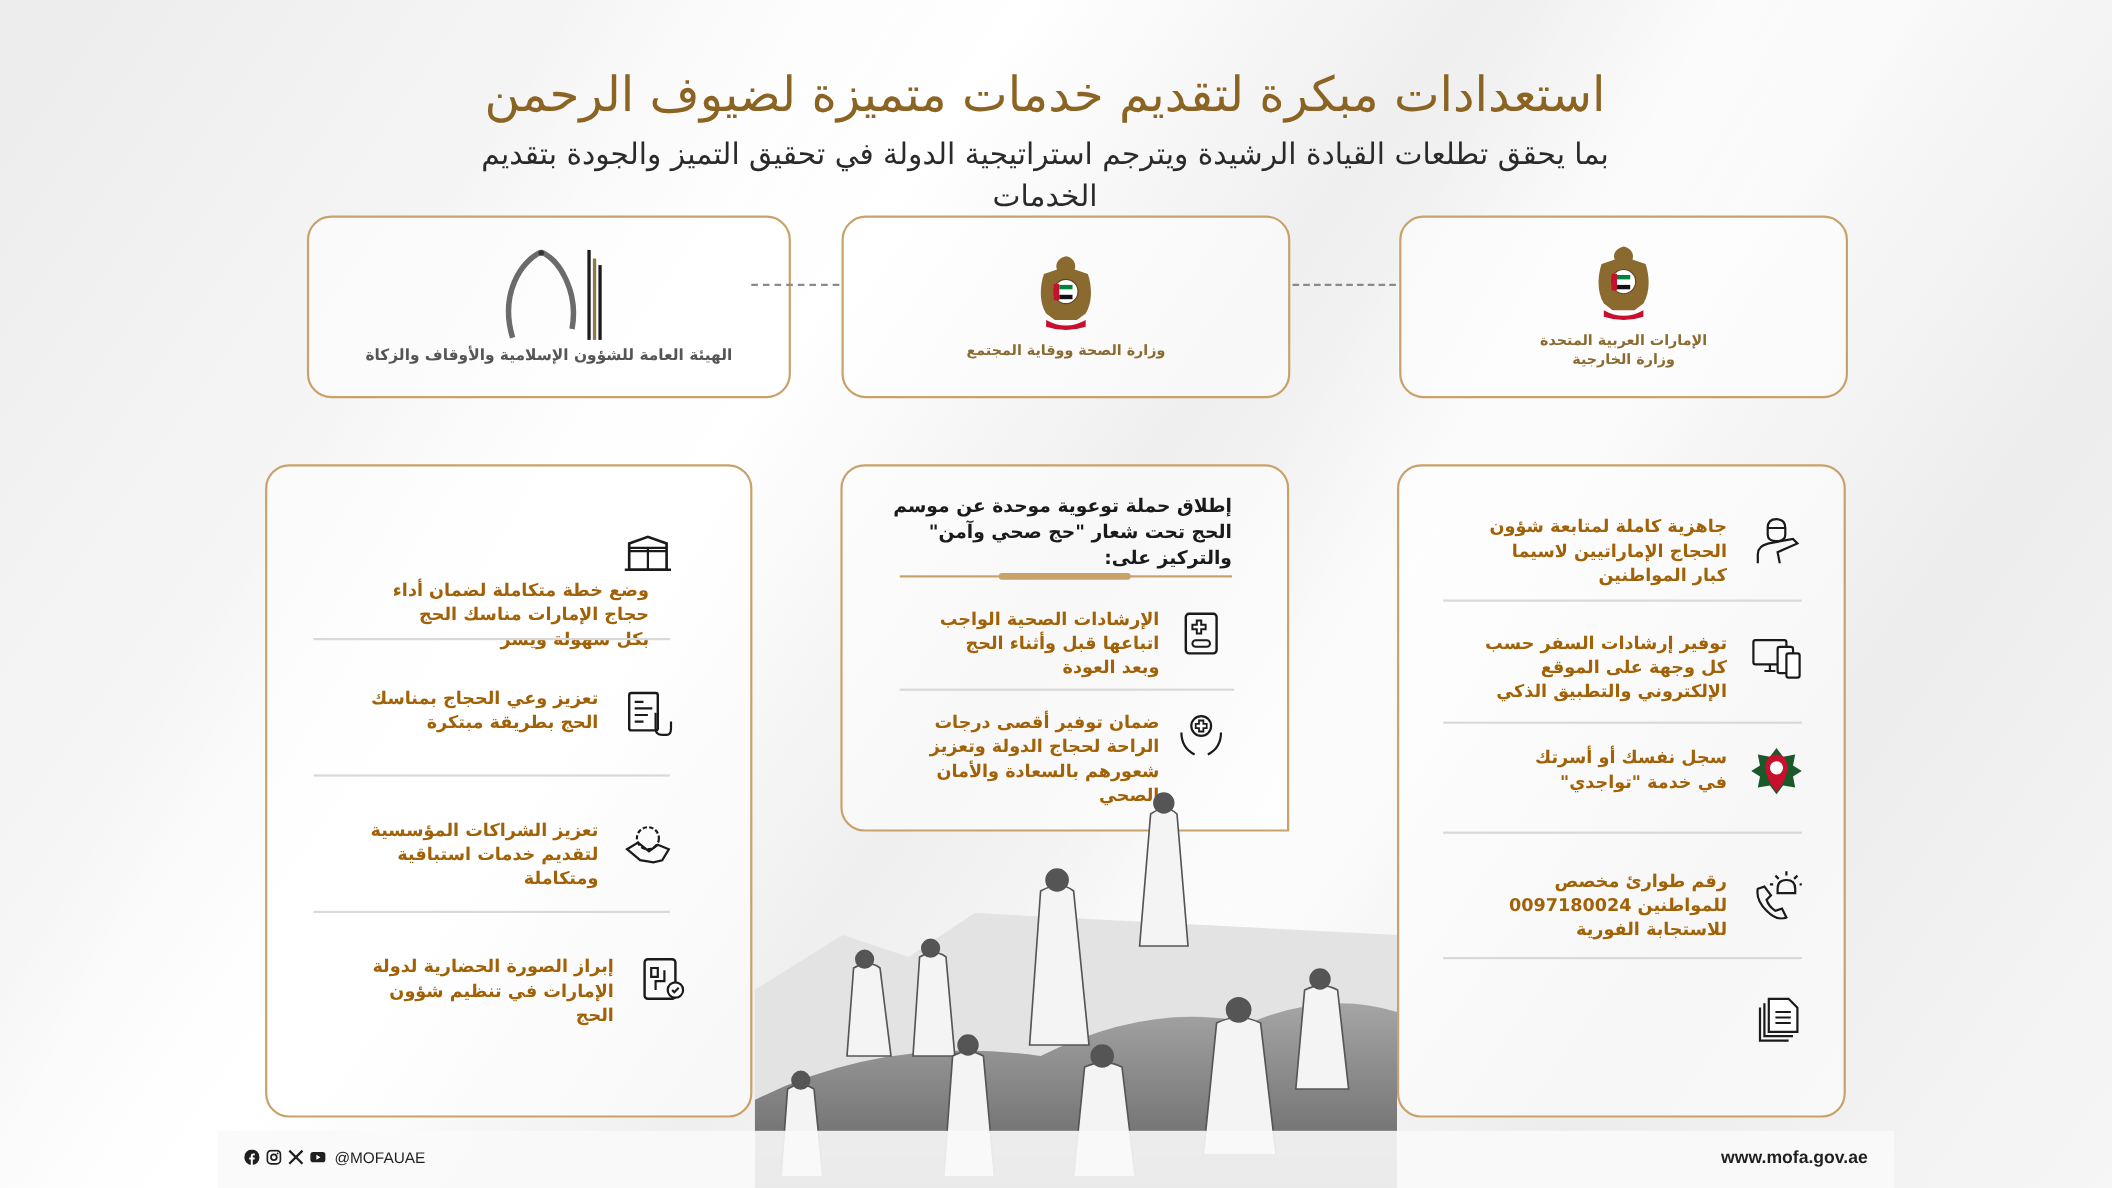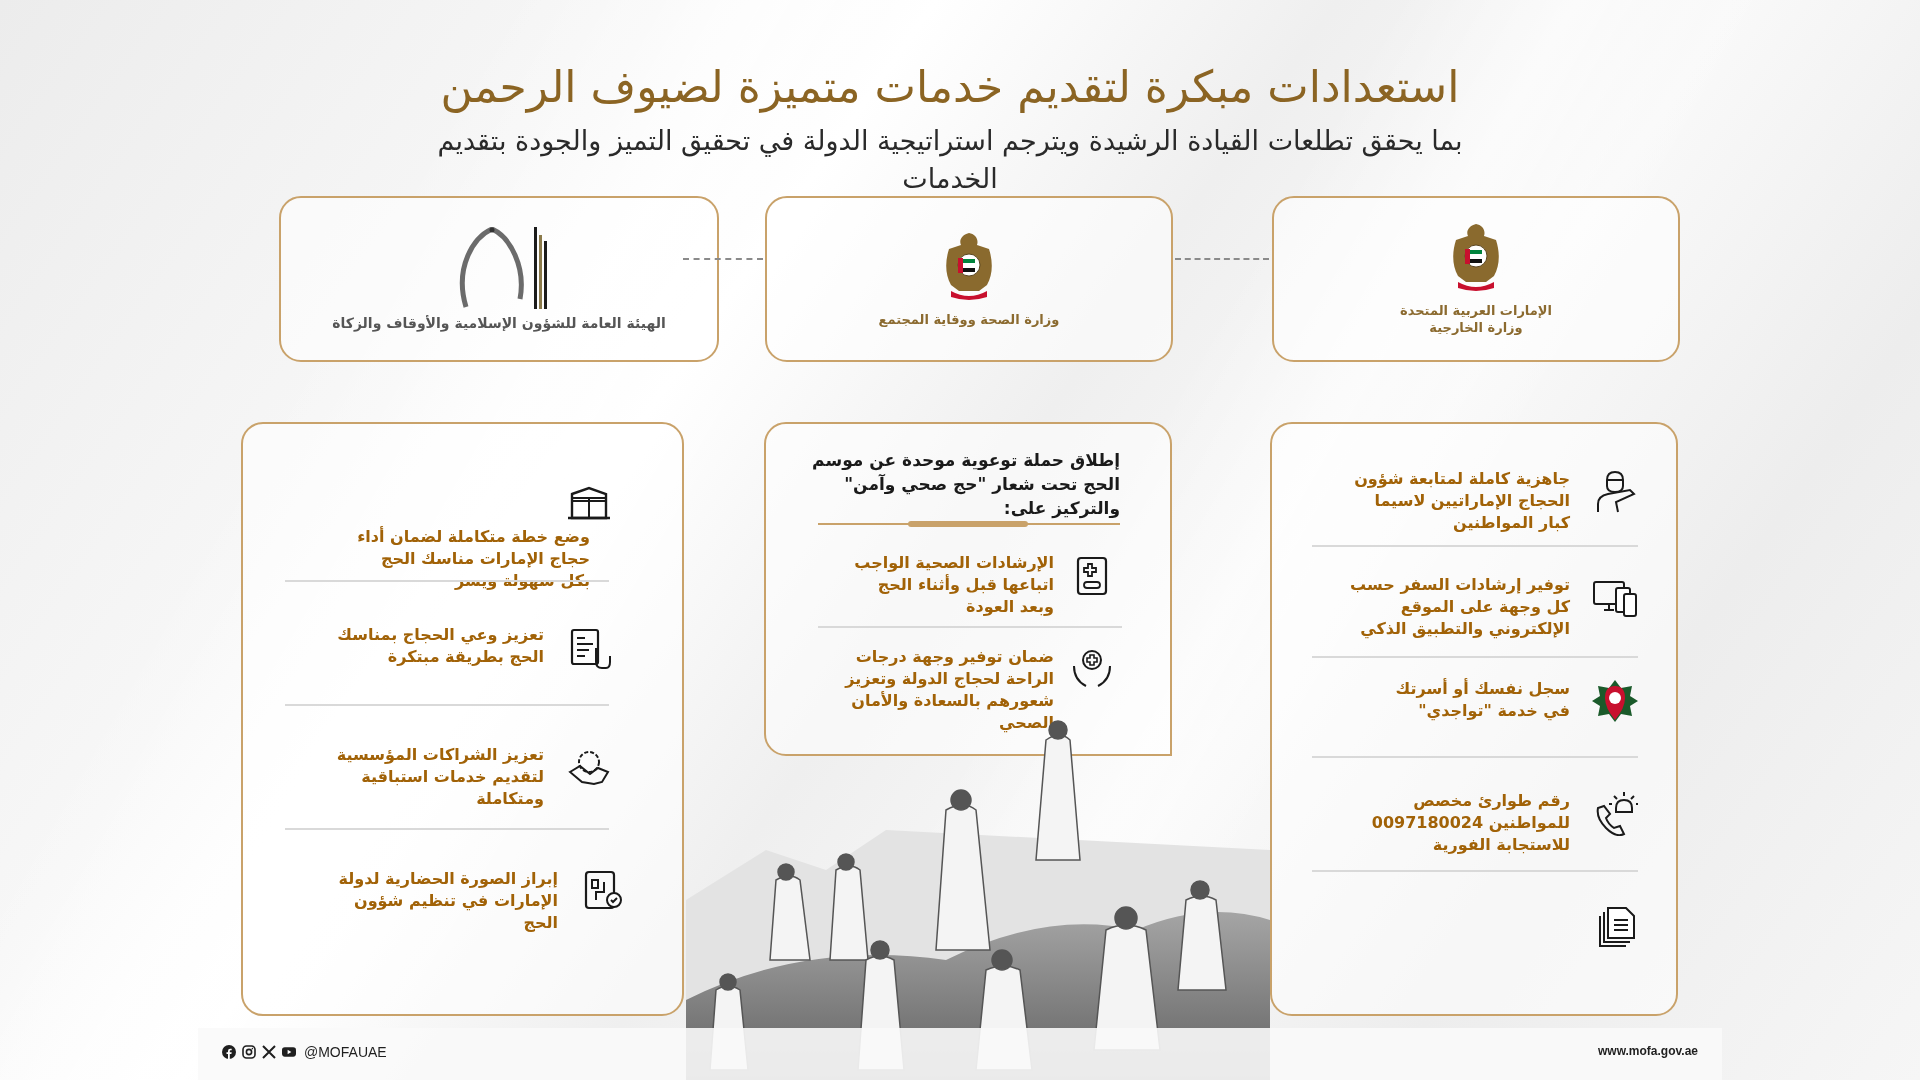--- a/index.html
+++ b/index.html
@@ -41,21 +41,21 @@
   .gold-bar { position:absolute; top: 99px; left: 52px; right: 50px; height: 2px; background:#c9a26a; }
   .gold-bar-thick { position:absolute; top: 97px; left: 142px; width: 120px; height: 6px; background:#c9a26a; border-radius:3px;}
 
   .illustration { position:absolute; left: 686px; top: 700px; width: 584px; height: 380px; overflow:hidden; }
 
   .footer { position:absolute; left: 198px; top: 1028px; width: 1524px; height: 52px;
     background: rgba(250,250,250,0.9); }
   .social { position:absolute; left: 24px; top: 16px; display:flex; align-items:center; gap: 6px; }
   .social .s-icon { width: 14px; height: 14px; display:inline-flex; align-items:center; justify-content:center; }
   .handle { font-family: "Liberation Sans", sans-serif; font-size: 14px; color:#1f1f1f; margin-left: 2px; }
-  .url { position:absolute; right: 24px; top: 16px; font-family: "Liberation Sans", sans-serif; font-size: 12px; font-weight: bold; color:#1f1f1f; }
+  .url { position:absolute; right: 24px; top: 16px; font-family: "Liberation Sans", sans-serif; font-size: 16px; font-weight: bold; color:#1f1f1f; }
 </style>
 </head>
 <body>
 
 <div class="sheen"></div>
 
 <div class="header">
   <div class="title">استعدادات مبكرة لتقديم خدمات متميزة لضيوف الرحمن</div>
   <div class="subtitle">بما يحقق تطلعات القيادة الرشيدة ويترجم استراتيجية الدولة في تحقيق التميز والجودة بتقديم الخدمات</div>
 </div>
@@ -156,21 +156,21 @@
     <div class="txt" style="margin-right:18px; width:210px;">الإرشادات الصحية الواجب اتباعها قبل وأثناء الحج وبعد العودة</div>
   </div>
   <div class="divider" style="top:202px; left:52px; width:304px;"></div>
 
   <div class="item" style="top:222px; padding-right:58px;">
     <svg class="icon" style="width:40px;height:46px" viewBox="0 0 40 46">
       <circle cx="20" cy="14" r="9" fill="none" stroke="#1a1a1a" stroke-width="2"></circle>
       <path d="M18 9 h4 v3 h3 v4 h-3 v3 h-4 v-3 h-3 v-4 h3z" fill="none" stroke="#1a1a1a" stroke-width="1.6"></path>
       <path d="M2 20 q0 14 12 20 M38 20 q0 14 -12 20" fill="none" stroke="#1a1a1a" stroke-width="2"></path>
     </svg>
-    <div class="txt" style="margin-right:18px; width:230px;">ضمان توفير وجهة درجات الراحة لحجاج الدولة وتعزيز شعورهم بالسعادة والأمان الصحي</div>
+    <div class="txt" style="margin-right:18px; width:230px;">ضمان توفير أقصى درجات الراحة لحجاج الدولة وتعزيز شعورهم بالسعادة والأمان الصحي</div>
   </div>
 </div>
 
 <div class="illustration">
   <svg width="584" height="380" viewBox="0 0 584 380">
     <defs>
       <linearGradient id="rock" x1="0" y1="0" x2="0" y2="1">
         <stop offset="0" stop-color="#9a9a9a"></stop>
           <stop offset="1" stop-color="#4a4a4a"></stop>
       </linearGradient>

